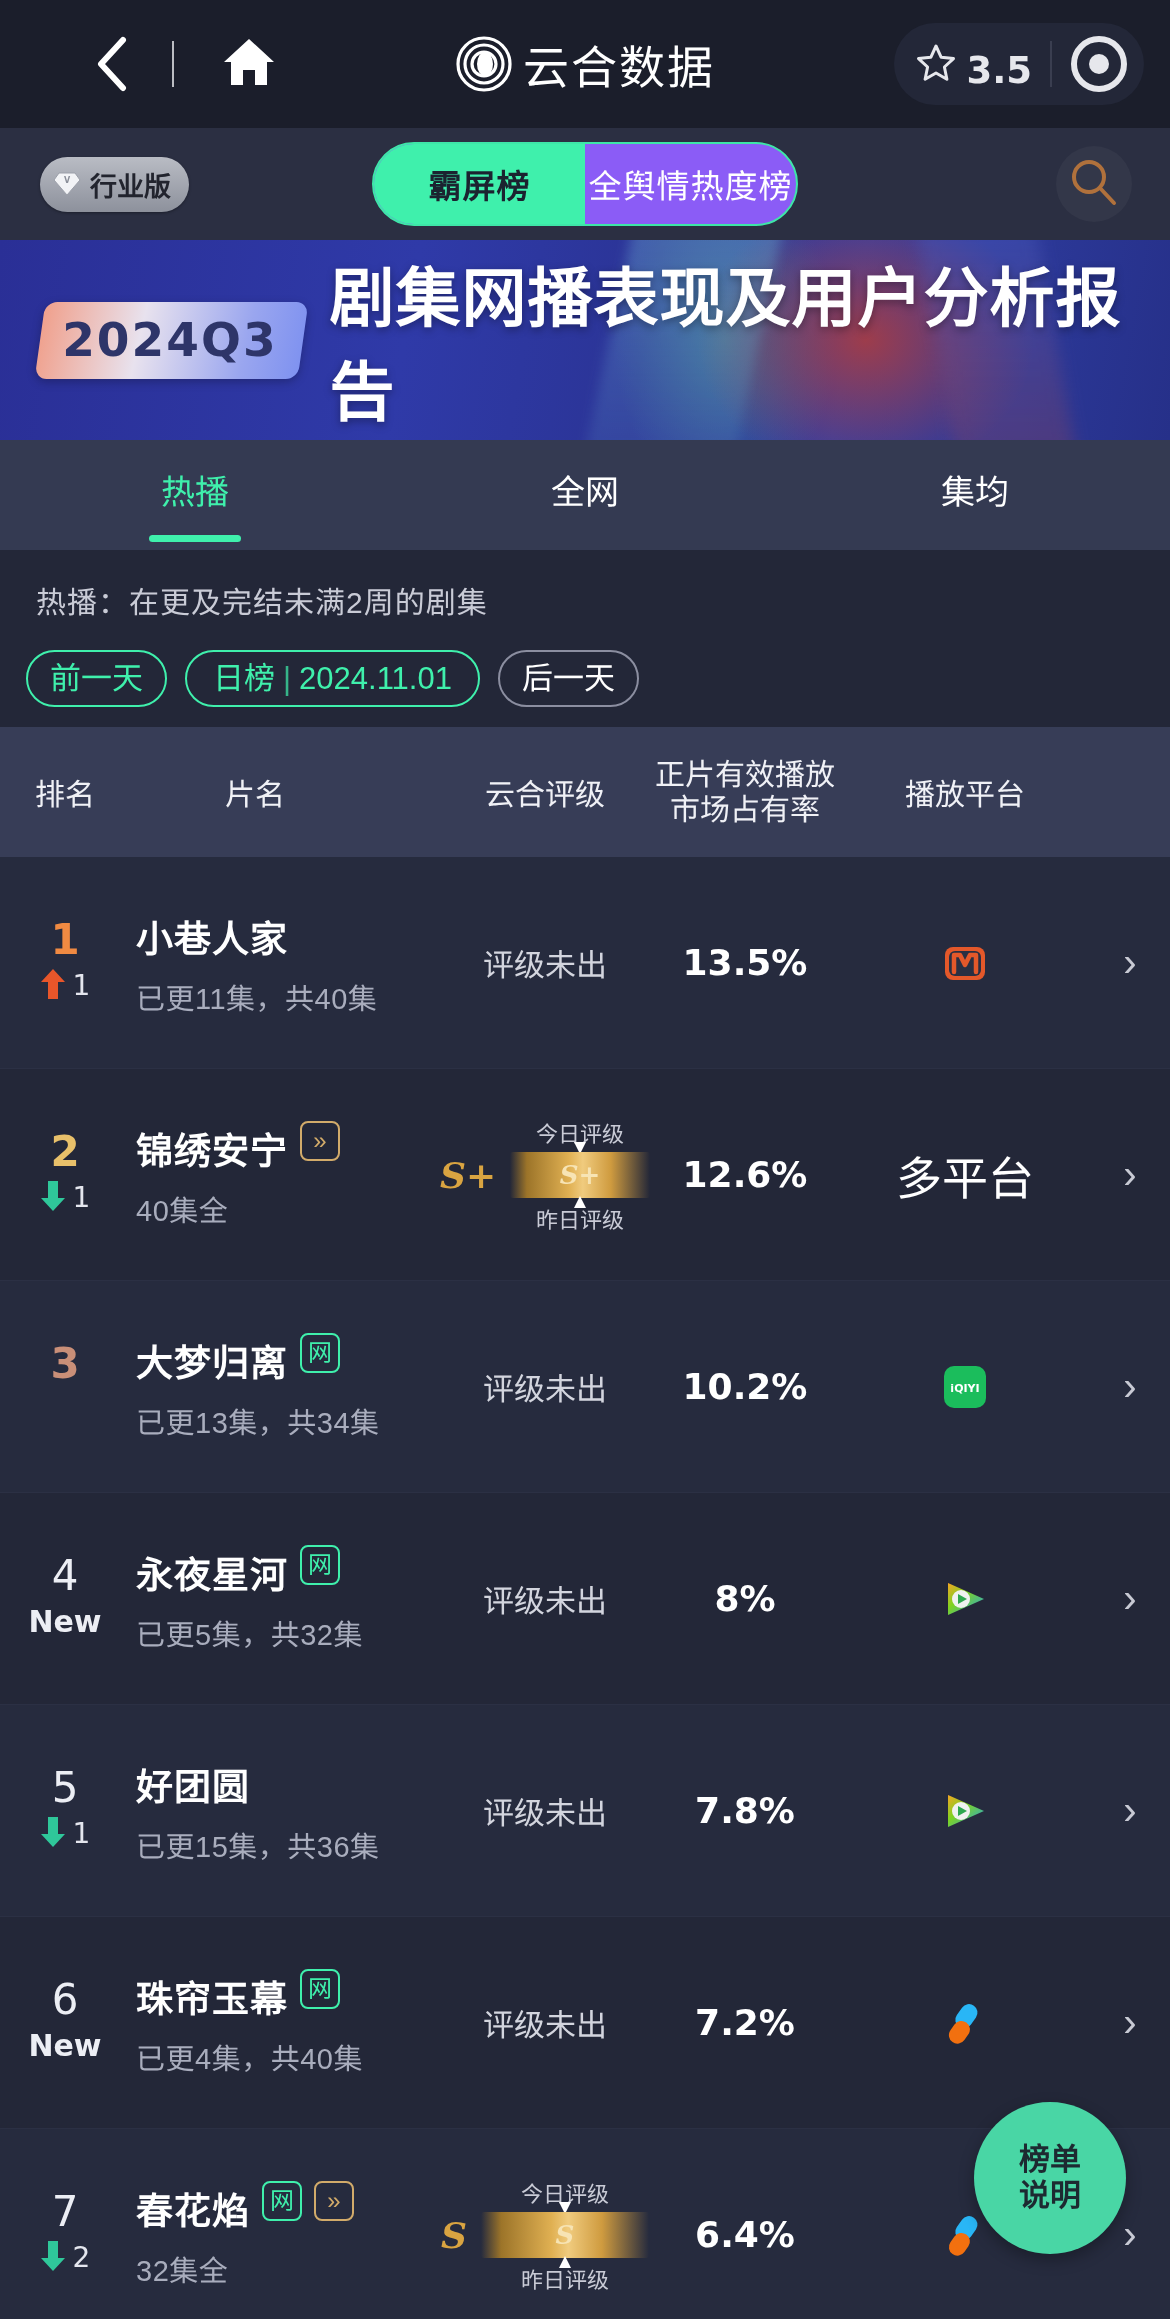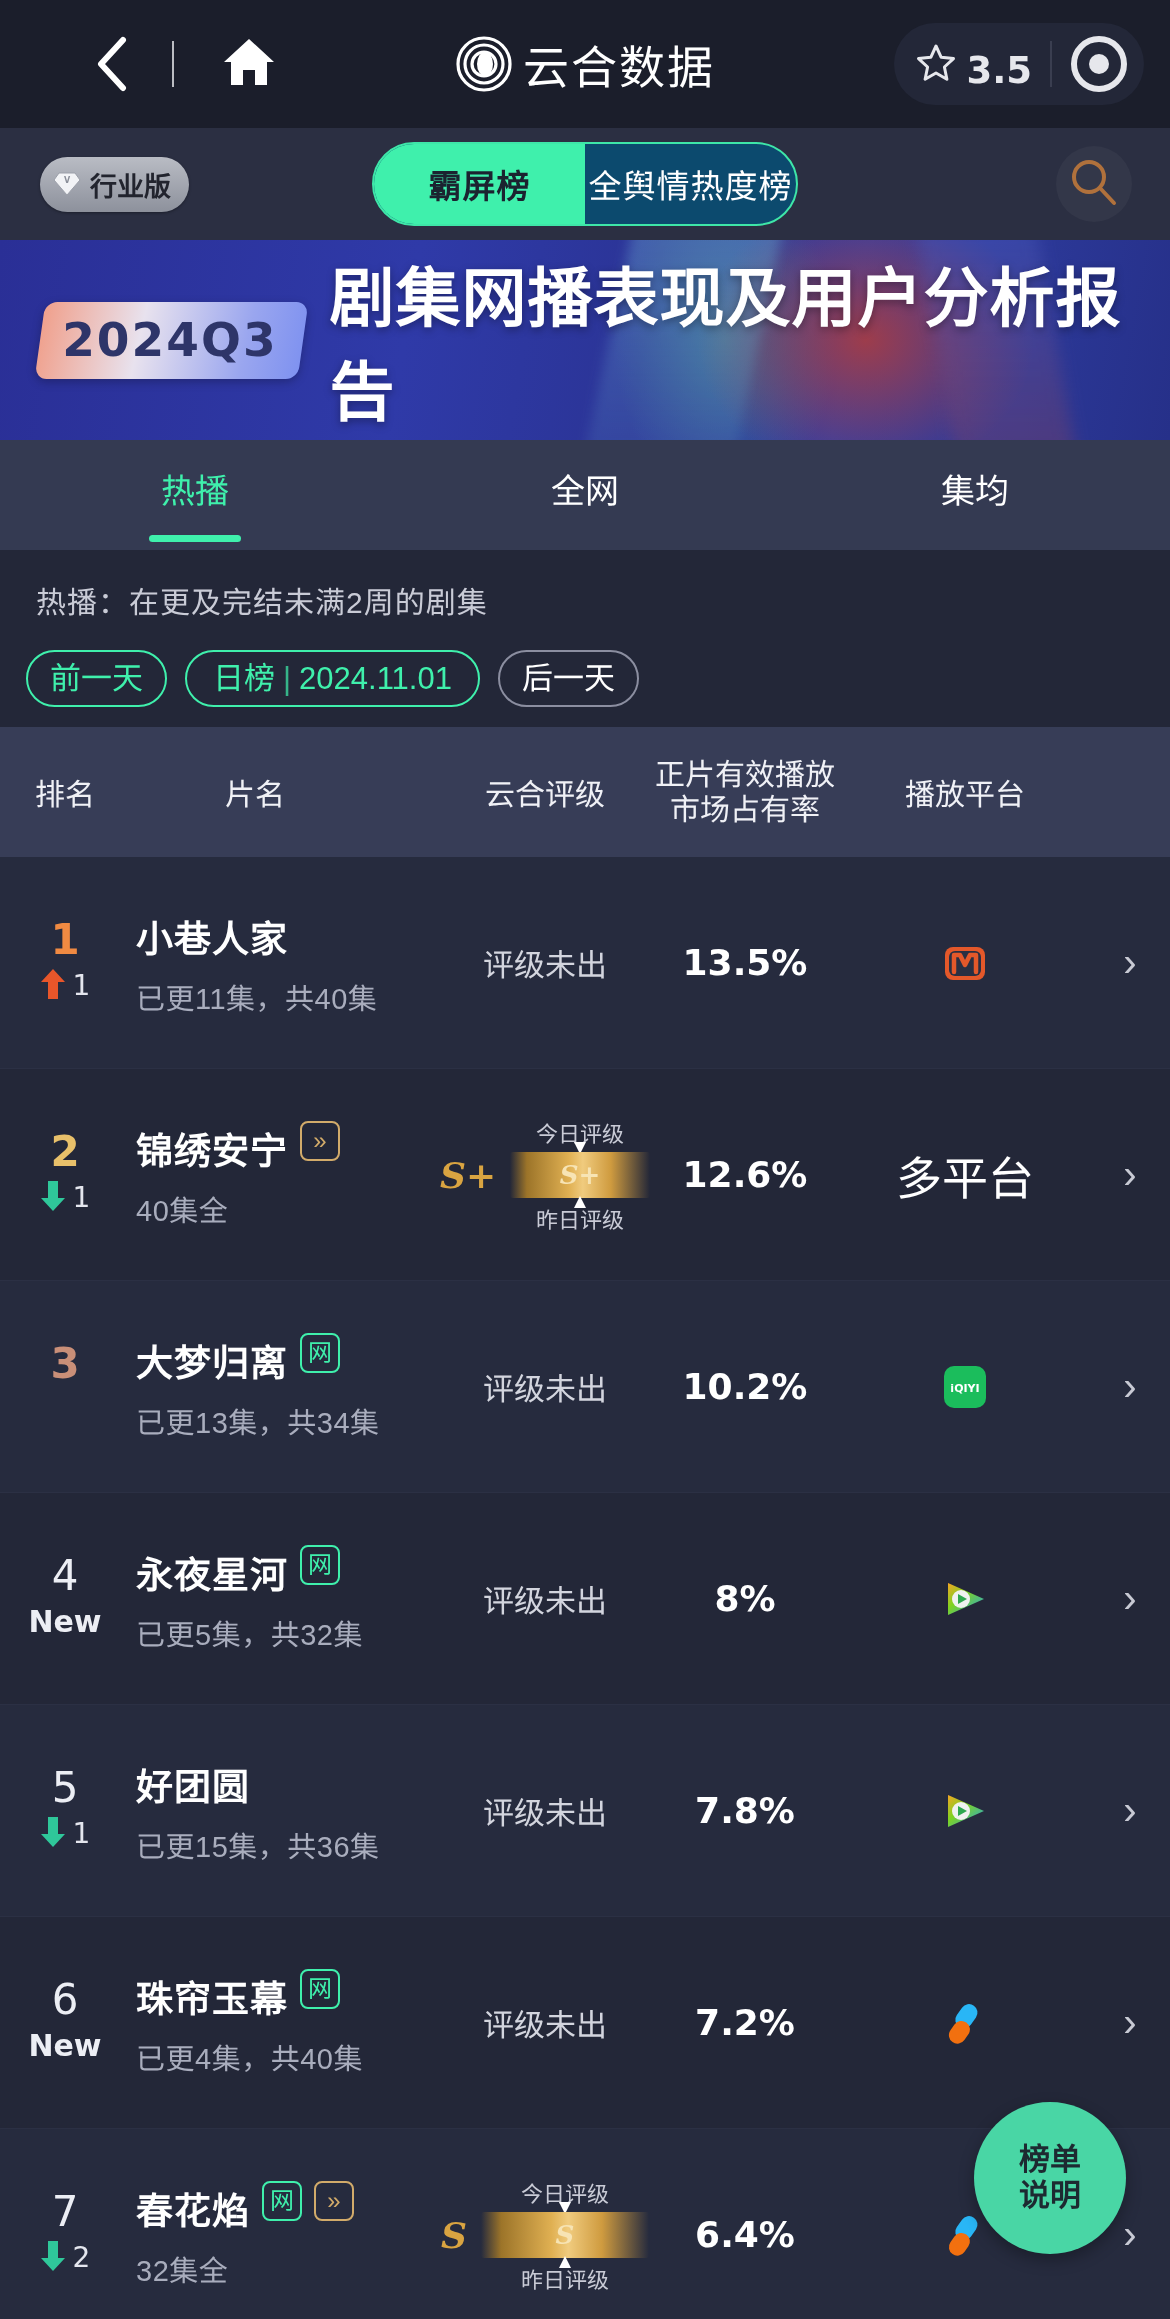--- a/index.html
+++ b/index.html
@@ -63,21 +63,21 @@
     border-radius: 30px; padding: 8px 18px 8px 12px;
     box-shadow: 0 1px 3px rgba(0,0,0,.35);
   }
   .badge-industry .dia { width: 30px; height: 26px; }
   .badge-industry span { color:#22242e; font-size:27px; font-weight:600; }
 
   .segmented {
     position:absolute; left:50%; transform: translateX(-50%);
     display:flex; align-items:center;
     border: 2px solid #3ee6a8; border-radius: 44px; overflow:hidden;
-    height: 84px; width: 426px; background:#0c4a6e;
+    height: 84px; width: 426px; background:#8b5cf6;
   }
   .seg {
     flex:1; height:100%; display:flex; align-items:center; justify-content:center;
     font-size: 33px; letter-spacing: 1px;
   }
   .seg.active { background:#3ff0ac; color:#1b2330; font-weight:600; }
   .seg.inactive { color:#ffffff;align-items:center; }
   .seg-search {
     position:absolute; right: 38px; top: 50%; transform: translateY(-50%);
     width: 76px; height: 76px; border-radius:50%;
@@ -121,21 +121,21 @@
   }
 
   
   .maintabs{
     height: 110px; background:#343a52; display:flex; align-items:stretch;
   }
   .mtab{
     flex:1; display:flex; flex-direction:column; align-items:center; justify-content:center;
     position:relative; font-size:34px; color:#ffffff; gap:0;
   }
-  .mtab .lbl{ line-height:1; padding-bottom: 6px; font-family: Liberation Serif, serif;}
+  .mtab .lbl{ line-height:1; padding-bottom: 6px;}
   .mtab.active .lbl{ color:#3ff0ac; }
   .mtab .underline{
     position:absolute; bottom: 8px; left:50%; transform:translateX(-50%);
     width: 92px; height: 7px; border-radius:4px; background:#3ff0ac;
   }
 
   
   .filter{
     background:#232738; padding: 28px 0 20px 0;
   }

